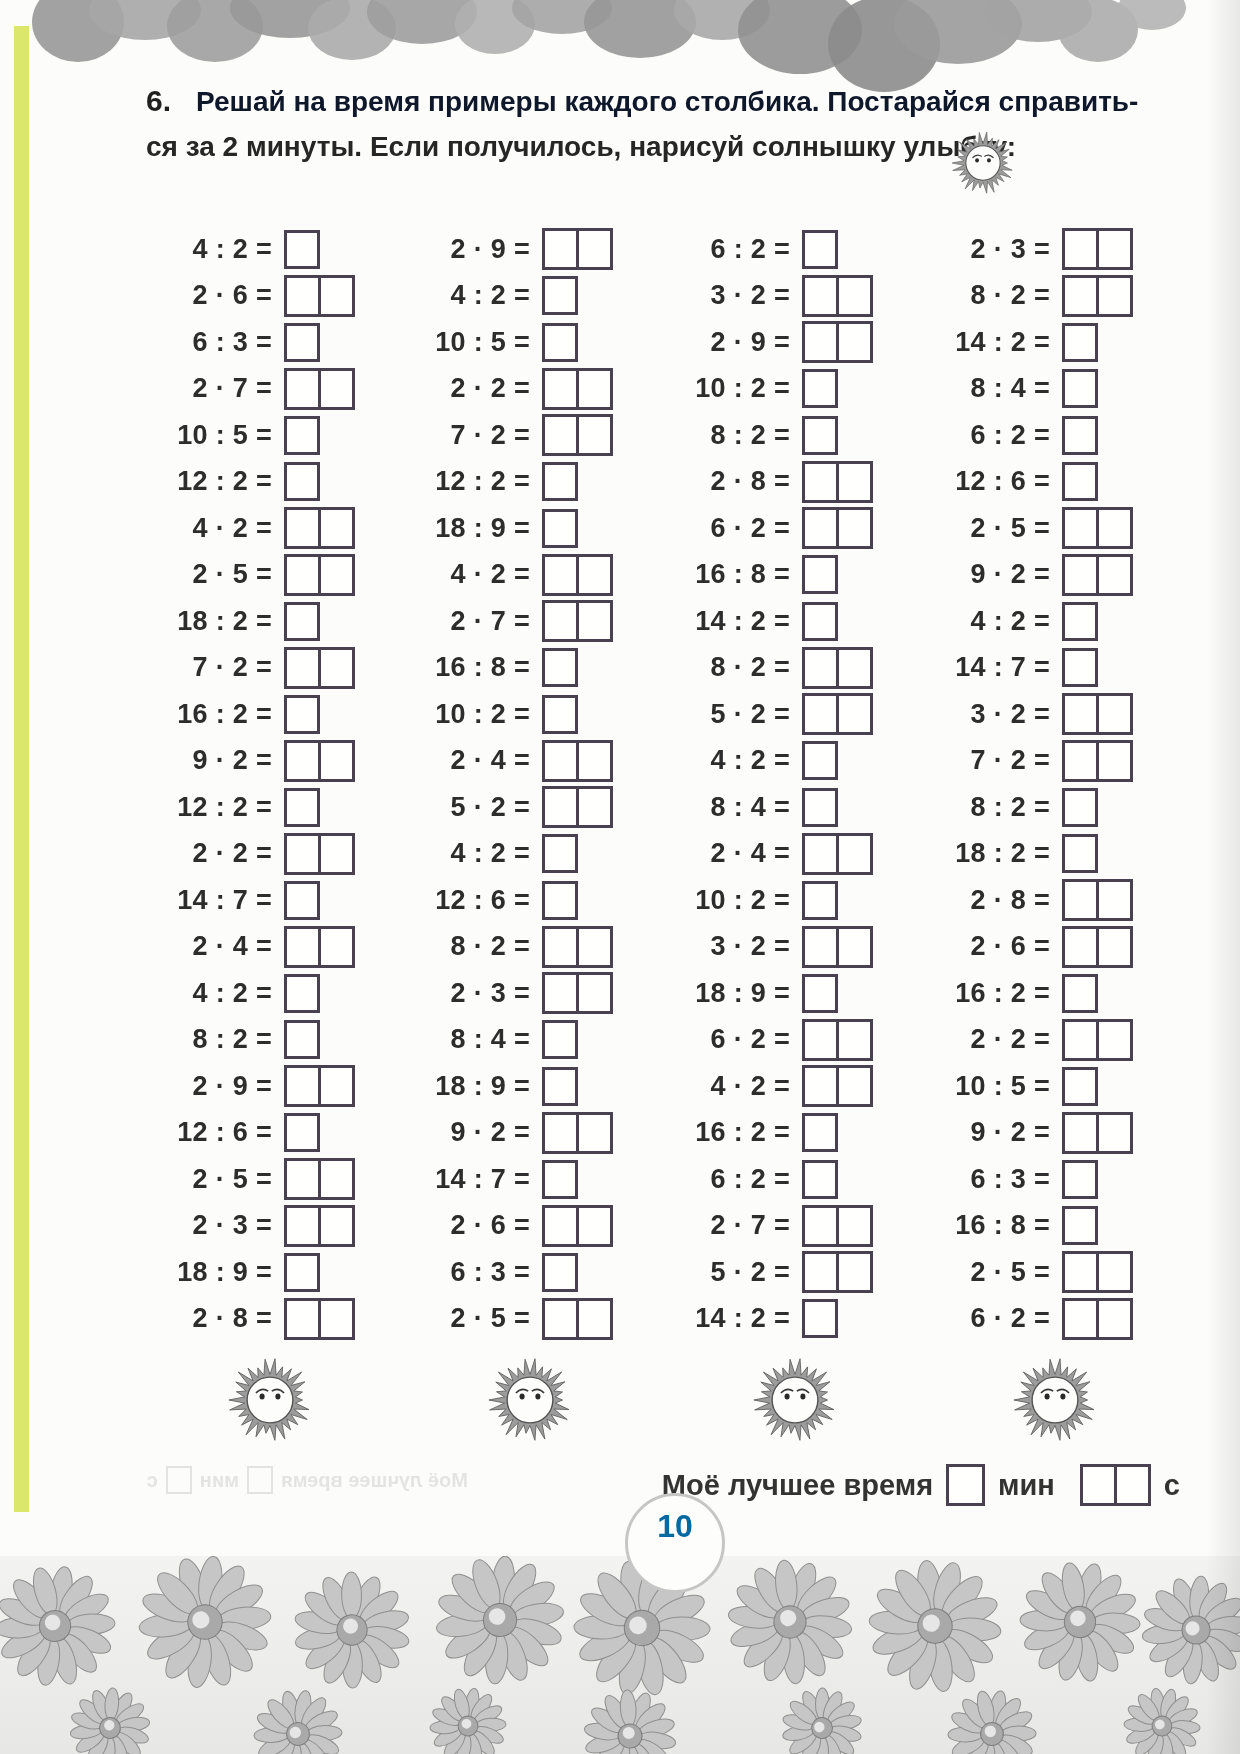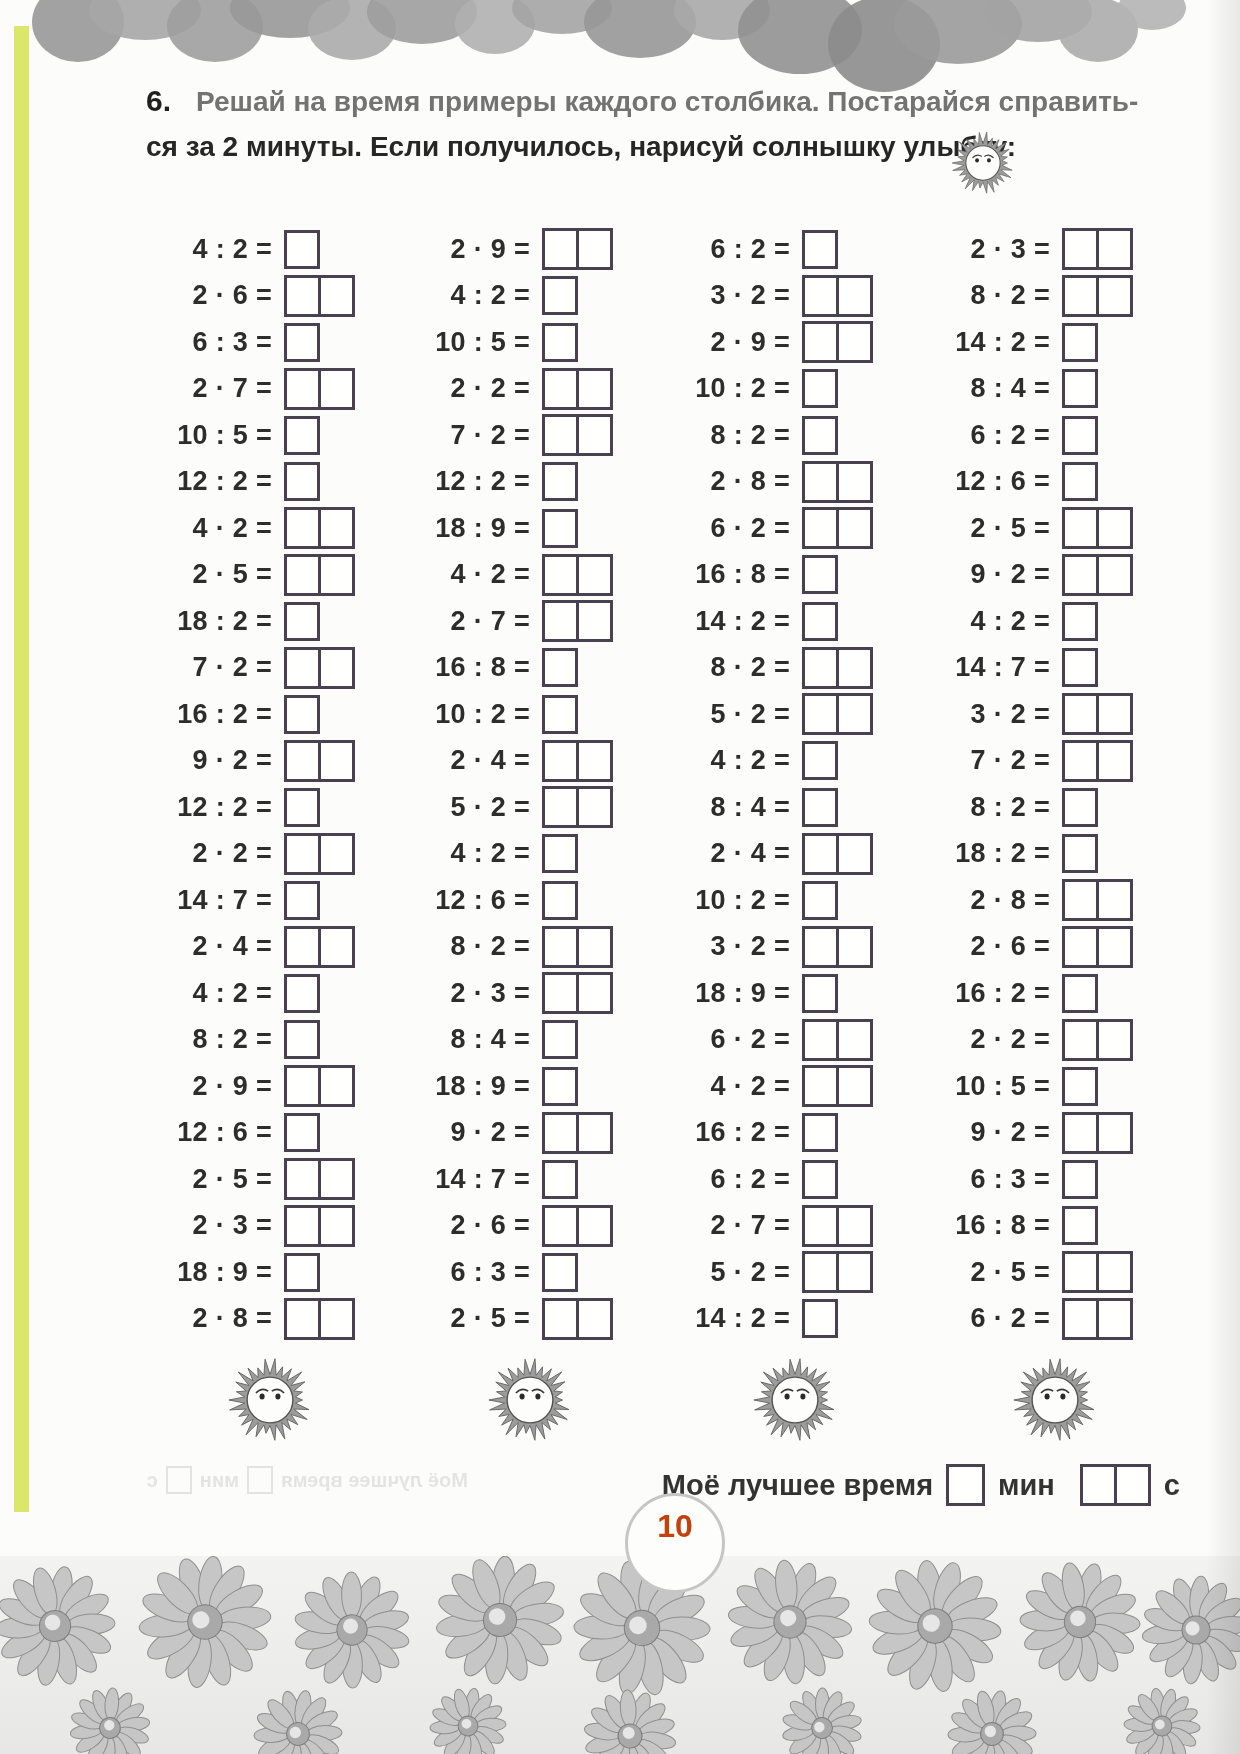--- a/index.html
+++ b/index.html
@@ -3,21 +3,21 @@
 <meta charset="utf-8">
 <style>
   html,body{margin:0;padding:0;background:#e9e9e7;}
   .page{position:relative;width:1240px;height:1754px;background:#fcfcfa;overflow:hidden;
         font-family:"Liberation Sans",sans-serif;color:#2d2d2d;}
   .green-strip{position:absolute;left:14px;top:26px;width:15px;height:1486px;background:#dbe76a;}
   .clouds{position:absolute;left:0;top:0;width:1240px;height:118px;}
   .right-shadow{position:absolute;right:0;top:0;width:34px;height:1754px;
         background:linear-gradient(to left,rgba(110,110,110,0.14),rgba(110,110,110,0));z-index:5;}
   .task-num{position:absolute;left:146px;top:84px;font-size:30px;font-weight:bold;color:#1f1f1f;}
-  .task-line1{position:absolute;left:196px;top:86px;width:950px;font-size:28px;font-weight:bold;color:#737373;}
+  .task-line1{position:absolute;left:196px;top:86px;width:950px;font-size:28px;font-weight:bold;color:#0f172a;}
   .task-line2{position:absolute;left:146px;top:131px;width:900px;font-size:28px;font-weight:bold;color:#262626;}
   .header-sun{position:absolute;left:950px;top:130px;width:66px;height:66px;}
   .column{position:absolute;top:226px;width:250px;}
   .col-0{left:142px;} .col-1{left:400px;} .col-2{left:660px;} .col-3{left:920px;}
   .problem{height:46.5px;display:flex;align-items:center;}
   .expr{width:130px;text-align:right;font-size:27px;font-weight:bold;color:#2d2d2d;letter-spacing:0.3px;white-space:nowrap;}
   .boxes{display:flex;margin-left:12px;align-items:center;}
   .abox{width:30px;height:33px;border:3px solid #4a4150;background:#fffffd;box-sizing:content-box;}
   .boxes.double .abox{width:31px;height:36px;}
   .boxes.double .abox + .abox{margin-left:-3px;}
@@ -26,21 +26,21 @@
   .best-time{position:absolute;top:1464px;left:600px;width:580px;display:flex;align-items:center;
         justify-content:flex-end;gap:13px;font-size:29px;font-weight:600;color:#333;}
   .best-time .abox{width:33px;height:36px;}
   .bleed{position:absolute;top:1466px;left:118px;width:350px;display:flex;align-items:center;gap:8px;
         font-size:20px;font-weight:600;opacity:0.13;transform:scaleX(-1);color:#444;}
   .bleed .abox{width:22px;height:24px;border-width:2px;}
   .flowers{position:absolute;left:0;top:1556px;width:1240px;height:198px;
         background:linear-gradient(#f3f3f1,#e7e7e5);}
   .page-badge{position:absolute;left:625px;top:1493px;width:94px;height:94px;border-radius:50%;
         background:#fdfdfb;border:3px solid #c6c6c6;z-index:3;}
-  .page-num{position:absolute;left:0;right:0;top:12px;text-align:center;font-size:32px;font-weight:bold;color:#c2410c;}
+  .page-num{position:absolute;left:0;right:0;top:12px;text-align:center;font-size:32px;font-weight:bold;color:#0369a1;}
 </style>
 </head>
 <body>
 
 <div class="page">
 
   <svg class="clouds" viewBox="0 0 1240 118">
       <ellipse cx="78" cy="22" rx="46" ry="40" fill="#989898" opacity="0.9"></ellipse>
       <ellipse cx="145" cy="10" rx="56" ry="30" fill="#a6a6a6" opacity="0.9"></ellipse>
       <ellipse cx="215" cy="26" rx="48" ry="36" fill="#9f9f9f" opacity="0.9"></ellipse>

